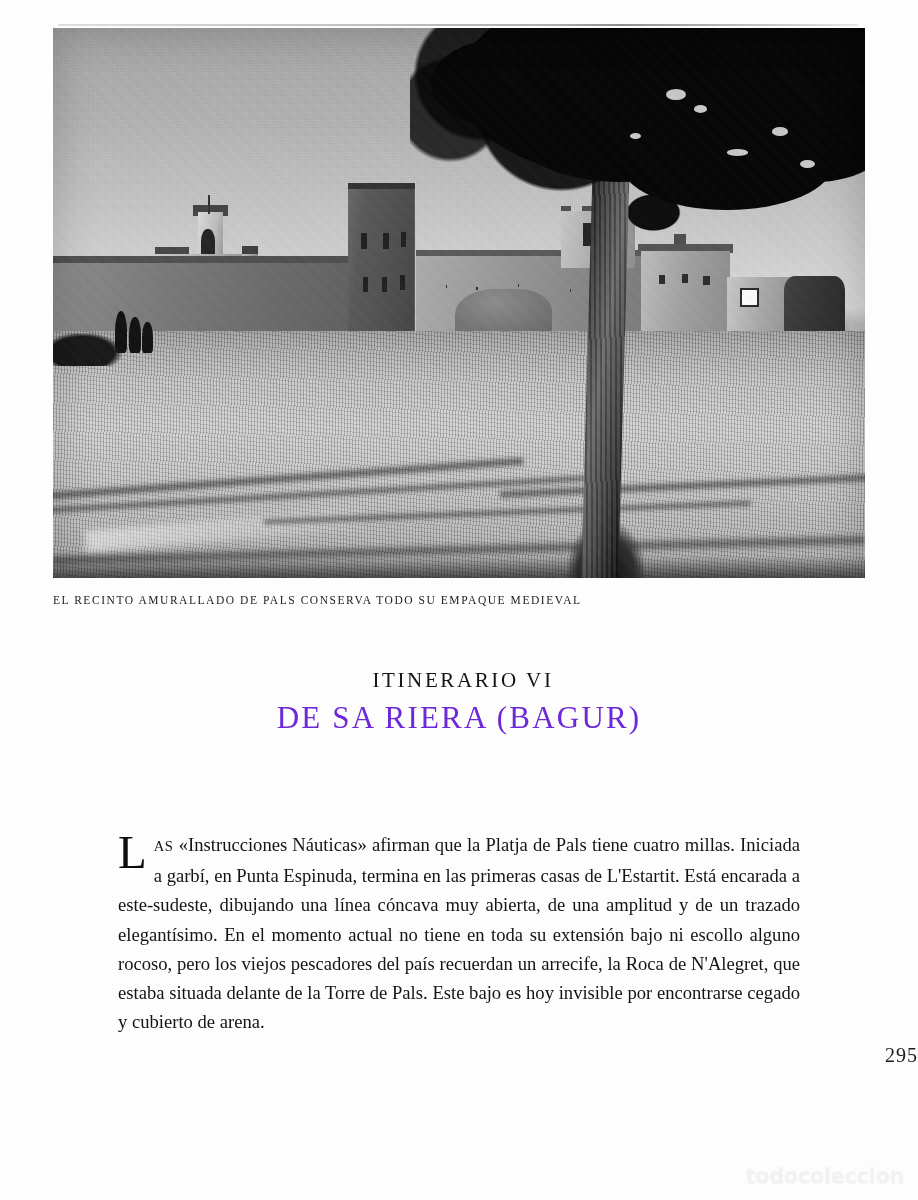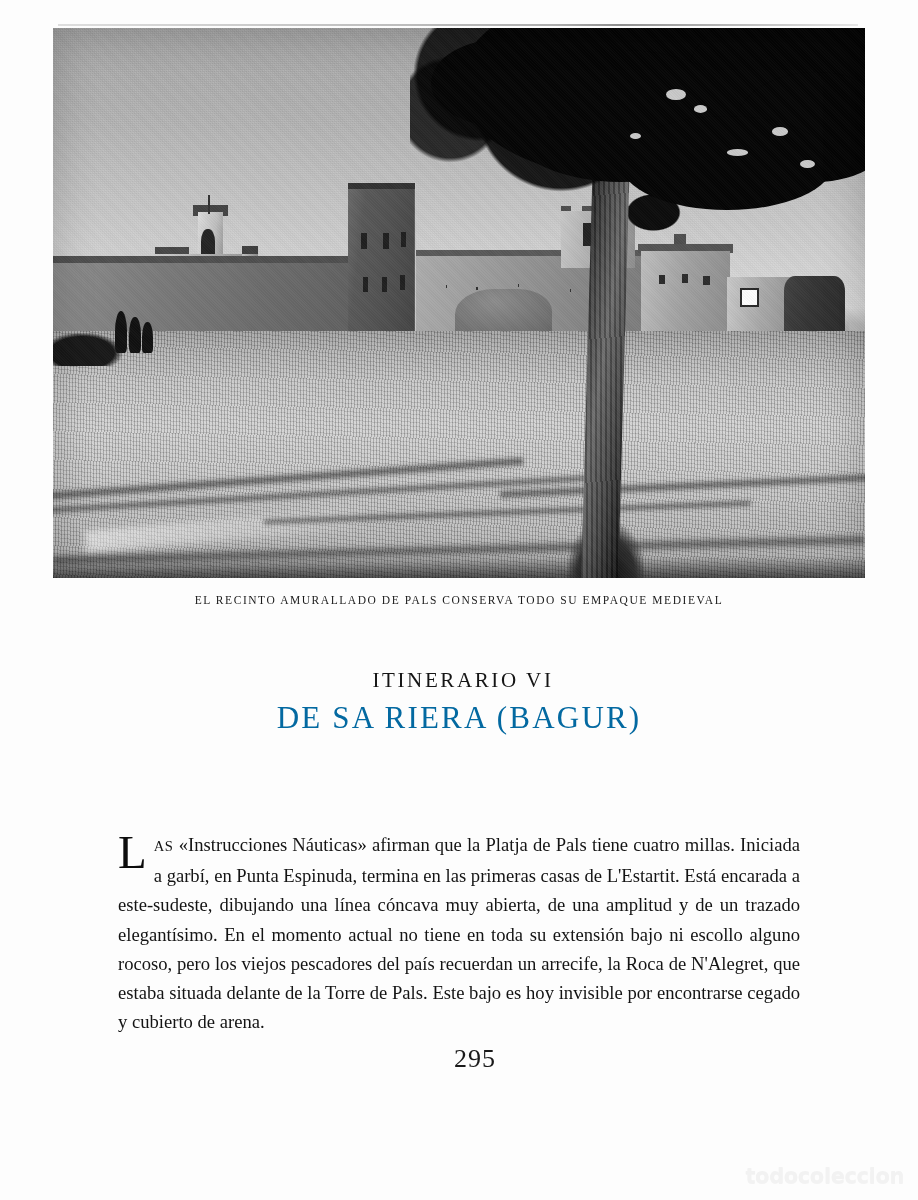--- a/index.html
+++ b/index.html
@@ -538,21 +538,20 @@
       repeating-linear-gradient(45deg, rgba(0,0,0,.045) 0 1px, rgba(255,255,255,.045) 1px 2px);
     opacity: .55;
   }
 
   
   #photo-caption {
     position: absolute;
     left: 53px;
     top: 594px;
     width: 812px;
-    text-align: center;
     font-family: "Liberation Serif", serif;
     font-size: 11.5px;
     letter-spacing: 1.55px;
     color: #1b1b1b;
     white-space: nowrap;
   }
 
   
   #itinerary-label {
     position: absolute;
@@ -561,21 +560,21 @@
     text-align: center;
     font-size: 21px;
     letter-spacing: 2.6px;
     color: #151515;
   }
   #main-title {
     position: absolute;
     left: 0; right: 0;
     top: 698px;
     text-align: center;
-    color: #0369a1;
+    color: #6d28d9;
     line-height: 1.28;
   }
   #main-title .tl {
     display: block;
     font-size: 31px;
     letter-spacing: 2.2px;
   }
   #section-heading {
     position: absolute;
     right: 118px;
@@ -610,22 +609,22 @@
   #body-text .smallcaps {
     font-size: 14.6px;
     letter-spacing: .6px;
   }
 
   
   #page-number {
     position: absolute;
     left: 0; right: 0;
     top: 1044px;
-    text-align: center;
-    font-size: 26px;
+    text-align: right;
+    font-size: 20px;
     color: #1a1a1a;
     letter-spacing: 1px;
     margin-left: 32px;
   }
 
   
   #watermark {
     position: absolute;
     right: 14px;
     bottom: 12px;

